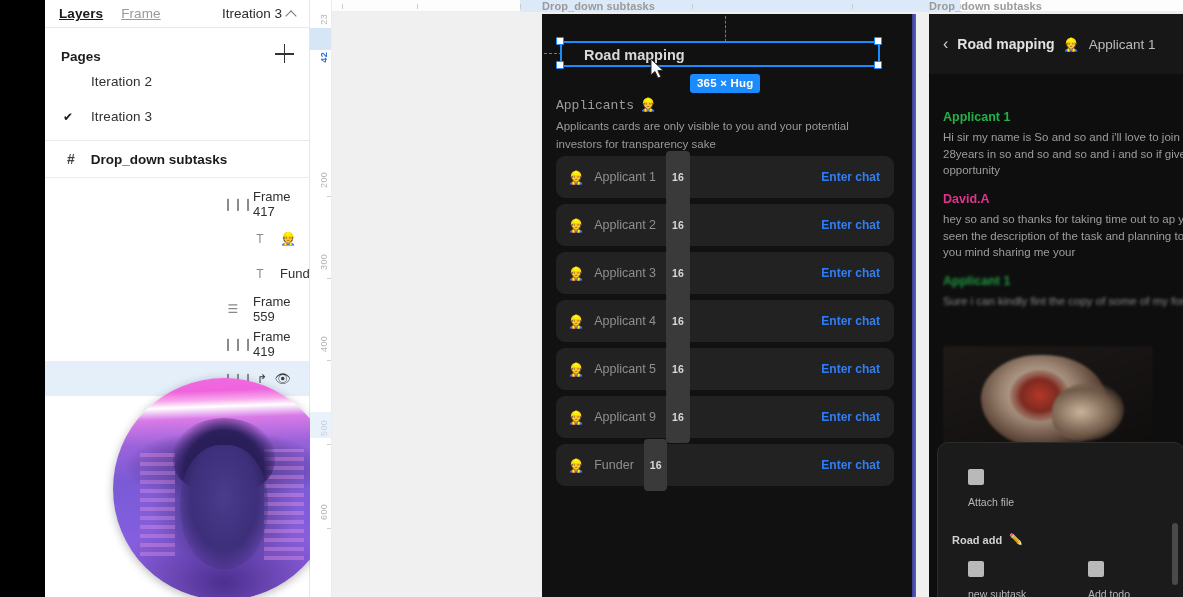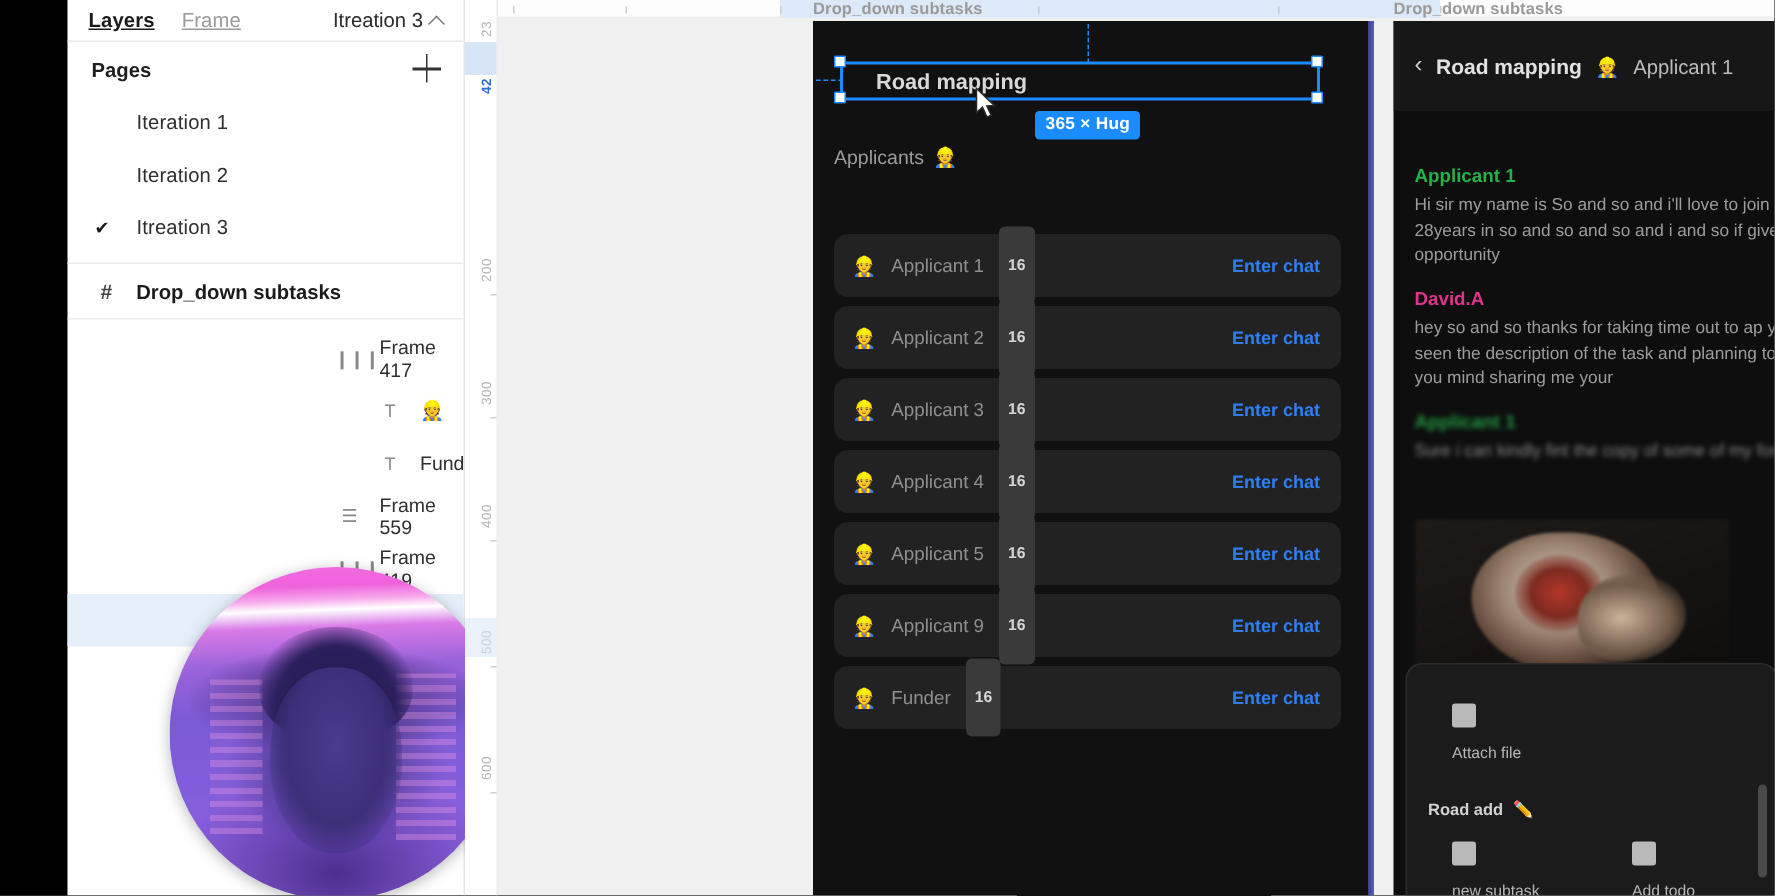--- a/index.html
+++ b/index.html
@@ -37,21 +37,21 @@
     margin-left: auto; display: flex; align-items: center; gap: 5px;
     font-size: 13.5px; color: #2b2b2b;
   }
   .chev-up {
     display: inline-block; width: 8px; height: 8px;
     border-left: 1.4px solid #777; border-top: 1.4px solid #777;
     transform: rotate(45deg); position: relative; top: 2px;
   }
 
   .pages-header {
-    display: flex; align-items: center; height: 36px;
+    display: flex; align-items: flex-end; height: 36px;
     padding: 0 14px 0 16px;
   }
   .pages-header .title { font-size: 13.5px; font-weight: 700; color: #1d1d1d; }
   .plus-btn {
     margin-left: auto; width: 20px; height: 20px;
     position: relative; cursor: pointer;
   }
   .plus-btn:before, .plus-btn:after {
     content: ""; position: absolute; background: #333;
   }
@@ -201,21 +201,21 @@
     padding: 3px 7px 4px; border-radius: 3px; z-index: 7;
     letter-spacing: .2px;
   }
   .cursor-arrow {
     position: absolute; left: 108px; top: 44px; z-index: 8;
     width: 16px; height: 22px;
   }
 
   .mid-section-title {
     position: absolute; left: 14px; top: 83px;
-    font-size: 13px; color: #9c9c9c; display: flex; align-items: center; gap: 6px;
+    font-size: 13px; color: #9c9c9c; display: flex; align-items: center; gap: 6px; font-family: Liberation Mono, monospace;
   }
   .mid-desc {
     position: absolute; left: 14px; top: 104px; width: 320px;
     font-size: 11.5px; color: #9a9a9a; line-height: 1.55;
   }
 
   .app-list { position: absolute; left: 14px; top: 142px; width: 338px; }
   .app-row {
     height: 42px; background: #222222; border-radius: 9px;
     display: flex; align-items: center; padding: 0 14px 0 12px;
@@ -319,24 +319,20 @@
         <span>Itreation 3</span>
         <span class="chev-up"></span>
       </div>
     </div>
 
     <div class="pages-header">
       <span class="title">Pages</span>
       <span class="plus-btn"></span>
     </div>
 
-    <div class="page-row">
-      <span class="check">✔</span>
-      <span class="pg-label">Iteration 1</span>
-    </div>
     <div class="page-row">
       <span class="check">✔</span>
       <span class="pg-label">Iteration 2</span>
     </div>
     <div class="page-row selected">
       <span class="check">✔</span>
       <span class="pg-label">Itreation 3</span>
     </div>
 
     <div class="pages-divider"></div>
@@ -433,20 +429,21 @@
       <svg class="cursor-arrow" viewBox="0 0 16 22">
         <path d="M1 1 L1 17 L5 13.5 L8 20 L10.8 18.8 L7.9 12.6 L13 12.4 Z" fill="#ffffff" stroke="#2a2a2a" stroke-width="1"></path>
       </svg>
 
       <div class="size-badge">365 × Hug</div>
 
       <div class="mid-section-title">
         <span>Applicants</span>
         <span>👷</span>
       </div>
+      <div class="mid-desc">Applicants cards are  only visible to you and your potential investors for transparency sake</div>
 
       <div class="app-list">
         <div class="app-row">
           <span class="emoji">👷</span>
           <span class="nm">Applicant 1</span>
           <span class="cnt">16</span>
           <span class="chat">Enter chat</span>
         </div>
         <div class="app-row">
           <span class="emoji">👷</span>

